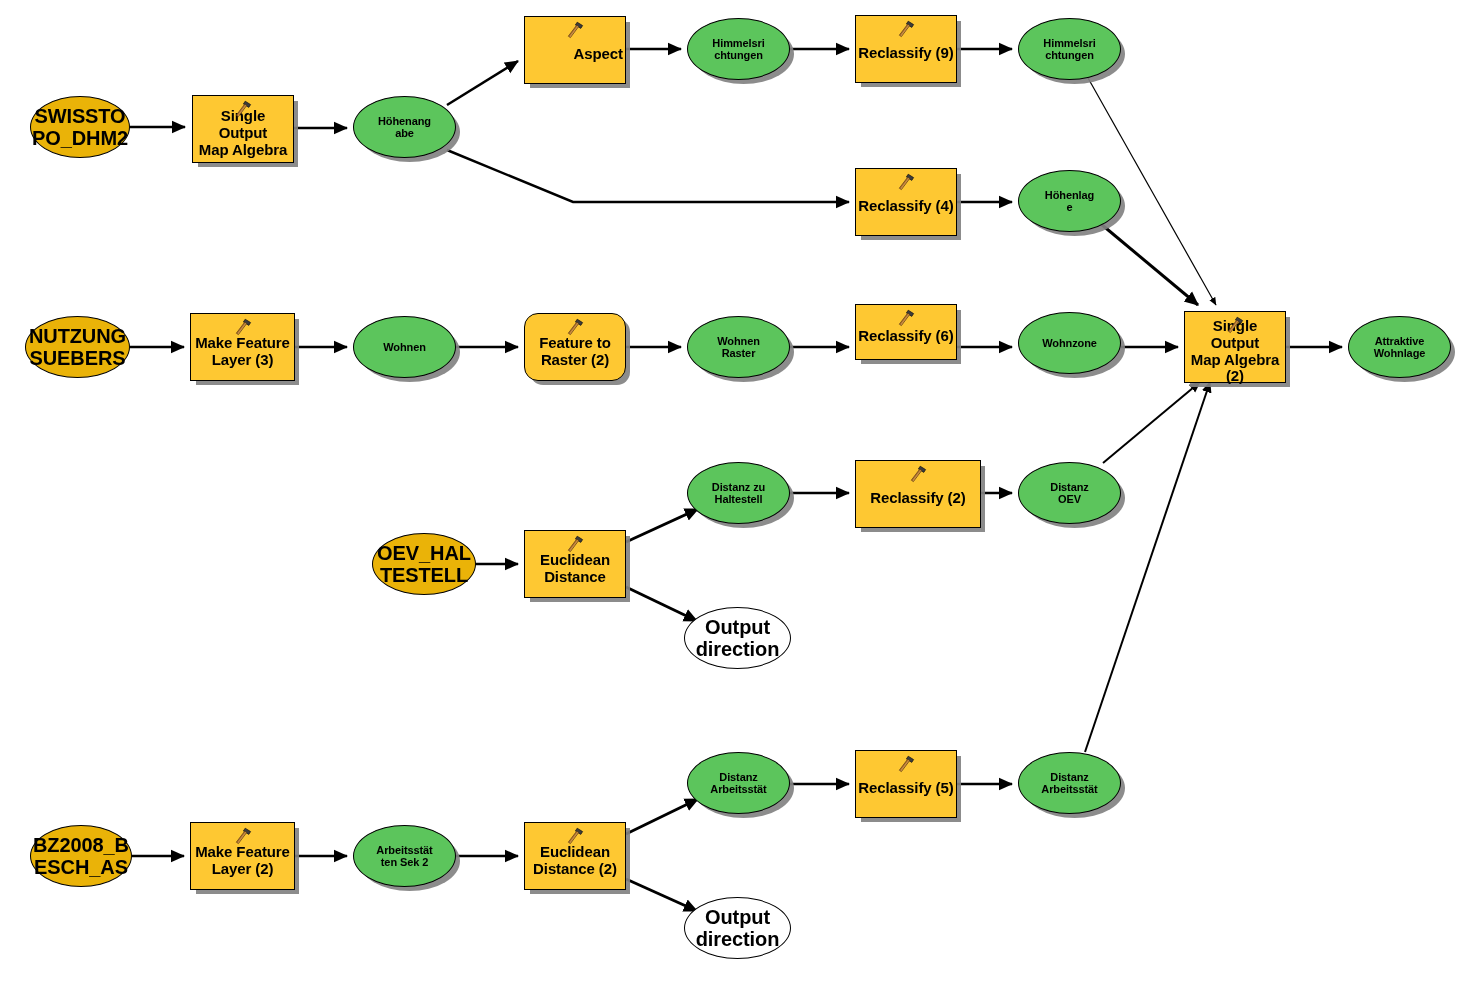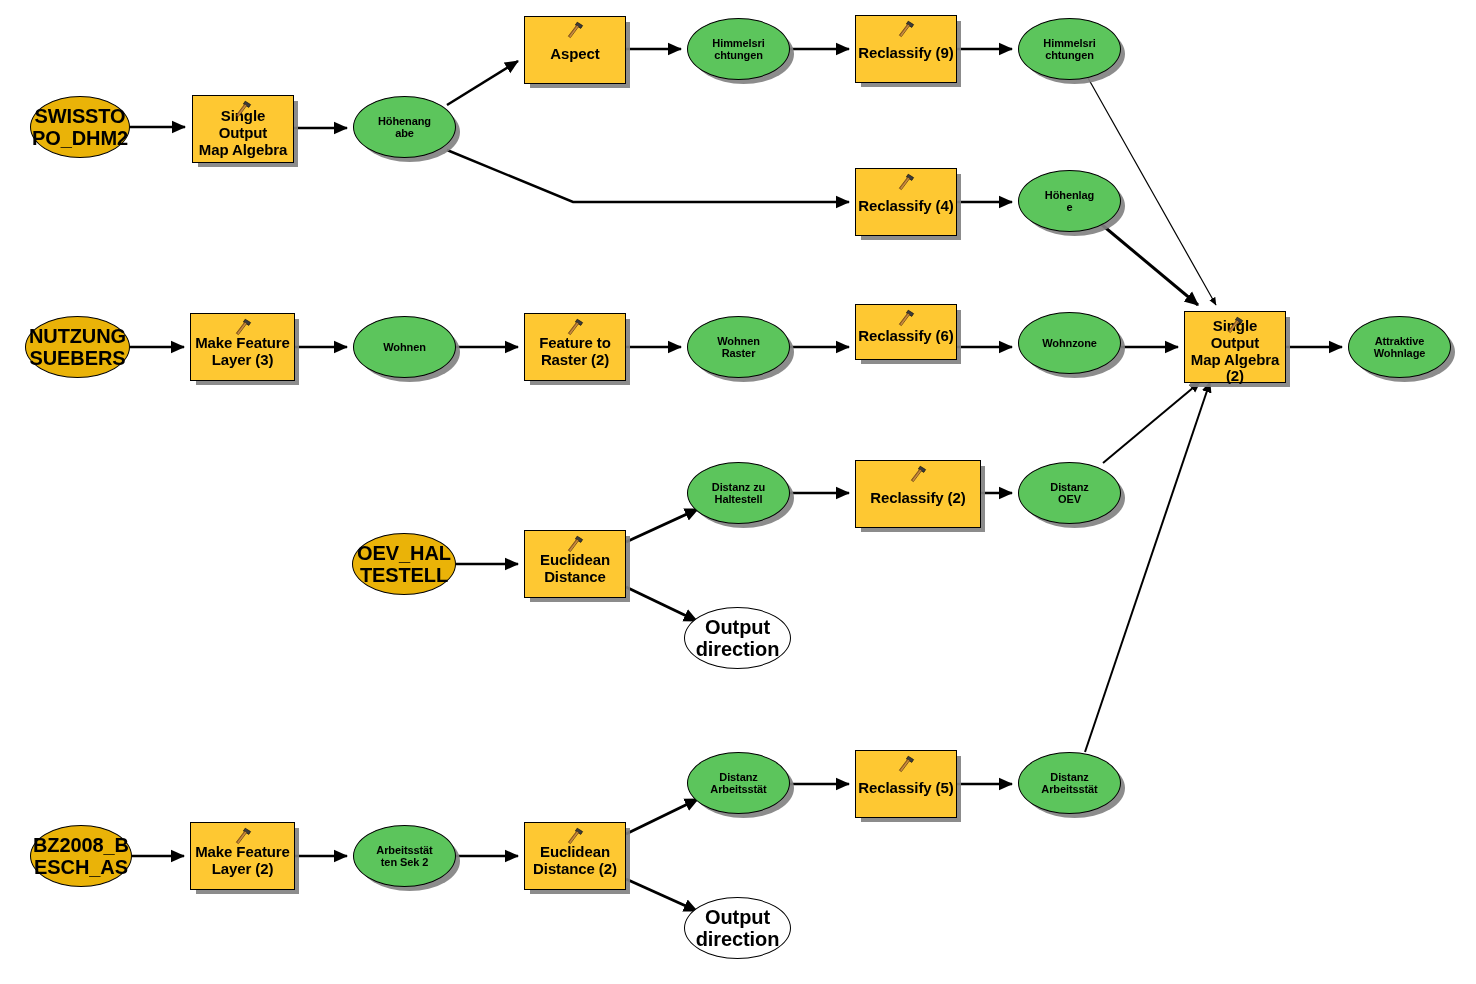--- a/index.html
+++ b/index.html
@@ -146,21 +146,21 @@
   <path d="M11.6 5.3 L13.6 6.6 L5.4 17.6 L3.3 16.2 Z" fill="#b07030" stroke="#5a3a12" stroke-width="0.7"></path>
   <path d="M12.5 5.9 L13.2 6.3 L5.3 16.9 L4.6 16.4 Z" fill="#d9a24f" opacity="0.85"></path>
 </svg>
         <span class="lbl">Single Output
 Map Algebra</span>
       </div>
       <div class="node data-out" style="left: 353px; top: 96px; width: 103px; height: 62px;">
         <span class="lbl">Höhenang
 abe</span>
       </div>
-      <div class="node tool" style="left: 524px; top: 16px; width: 102px; height: 68px;">
+      <div class="node tool" style="left: 524px; top: 16px; width: 102px; height: 68px; justify-content: flex-end;">
 <svg class="hammer" viewBox="0 0 20 20" xmlns="http://www.w3.org/2000/svg">
   <path d="M12.2 2.2 L17.6 5.6 L15.8 8.4 L10.4 5.0 Z" fill="#3c3c3c" stroke="#111" stroke-width="0.7"></path>
   <path d="M11.6 5.3 L13.6 6.6 L5.4 17.6 L3.3 16.2 Z" fill="#b07030" stroke="#5a3a12" stroke-width="0.7"></path>
   <path d="M12.5 5.9 L13.2 6.3 L5.3 16.9 L4.6 16.4 Z" fill="#d9a24f" opacity="0.85"></path>
 </svg>
         <span class="lbl">Aspect</span>
       </div>
       <div class="node data-out" style="left: 687px; top: 18px; width: 103px; height: 62px;">
         <span class="lbl">Himmelsri
 chtungen</span>
@@ -198,21 +198,21 @@
   <path d="M12.2 2.2 L17.6 5.6 L15.8 8.4 L10.4 5.0 Z" fill="#3c3c3c" stroke="#111" stroke-width="0.7"></path>
   <path d="M11.6 5.3 L13.6 6.6 L5.4 17.6 L3.3 16.2 Z" fill="#b07030" stroke="#5a3a12" stroke-width="0.7"></path>
   <path d="M12.5 5.9 L13.2 6.3 L5.3 16.9 L4.6 16.4 Z" fill="#d9a24f" opacity="0.85"></path>
 </svg>
         <span class="lbl">Make Feature
 Layer (3)</span>
       </div>
       <div class="node data-out" style="left: 353px; top: 316px; width: 103px; height: 62px;">
         <span class="lbl">Wohnen</span>
       </div>
-      <div class="node tool" style="left: 524px; top: 313px; width: 102px; height: 68px;">
+      <div class="node tool" style="left: 524px; top: 313px; width: 102px; height: 68px; border-radius: 14px;">
 <svg class="hammer" viewBox="0 0 20 20" xmlns="http://www.w3.org/2000/svg">
   <path d="M12.2 2.2 L17.6 5.6 L15.8 8.4 L10.4 5.0 Z" fill="#3c3c3c" stroke="#111" stroke-width="0.7"></path>
   <path d="M11.6 5.3 L13.6 6.6 L5.4 17.6 L3.3 16.2 Z" fill="#b07030" stroke="#5a3a12" stroke-width="0.7"></path>
   <path d="M12.5 5.9 L13.2 6.3 L5.3 16.9 L4.6 16.4 Z" fill="#d9a24f" opacity="0.85"></path>
 </svg>
         <span class="lbl">Feature to
 Raster (2)</span>
       </div>
       <div class="node data-out" style="left: 687px; top: 316px; width: 103px; height: 62px;">
         <span class="lbl">Wohnen
@@ -236,21 +236,21 @@
   <path d="M12.5 5.9 L13.2 6.3 L5.3 16.9 L4.6 16.4 Z" fill="#d9a24f" opacity="0.85"></path>
 </svg>
         <span class="lbl">Single Output
 Map Algebra
 (2)</span>
       </div>
       <div class="node data-out" style="left: 1348px; top: 316px; width: 103px; height: 62px;">
         <span class="lbl">Attraktive
 Wohnlage</span>
       </div>
-      <div class="node data-in" style="left: 352px; top: 533px; width: 104px; height: 62px;">
+      <div class="node data-in" style="left: 372px; top: 533px; width: 104px; height: 62px;">
         <span class="lbl">OEV_HAL
 TESTELL</span>
       </div>
       <div class="node tool" style="left: 524px; top: 530px; width: 102px; height: 68px;">
 <svg class="hammer" viewBox="0 0 20 20" xmlns="http://www.w3.org/2000/svg">
   <path d="M12.2 2.2 L17.6 5.6 L15.8 8.4 L10.4 5.0 Z" fill="#3c3c3c" stroke="#111" stroke-width="0.7"></path>
   <path d="M11.6 5.3 L13.6 6.6 L5.4 17.6 L3.3 16.2 Z" fill="#b07030" stroke="#5a3a12" stroke-width="0.7"></path>
   <path d="M12.5 5.9 L13.2 6.3 L5.3 16.9 L4.6 16.4 Z" fill="#d9a24f" opacity="0.85"></path>
 </svg>
         <span class="lbl">Euclidean

